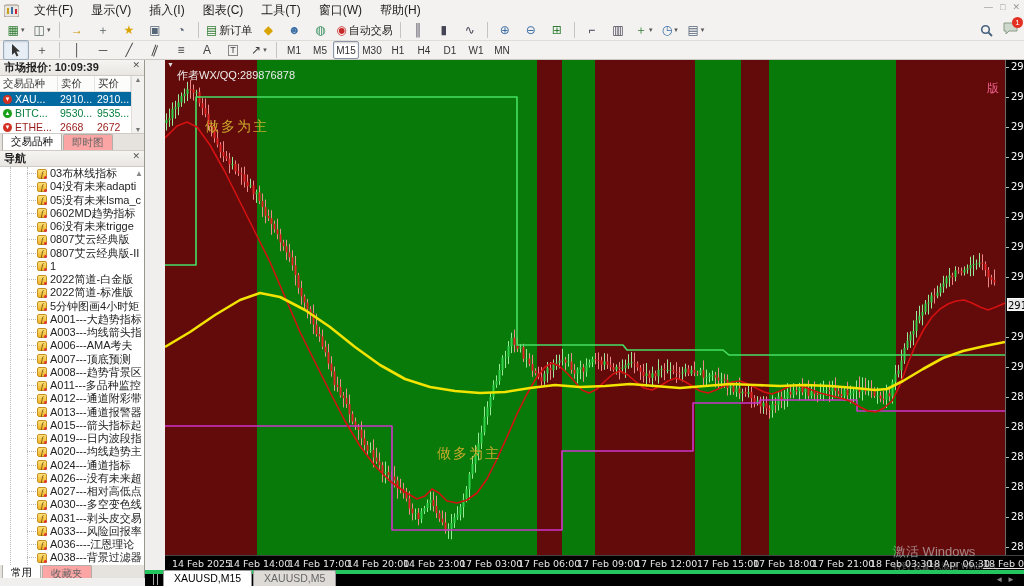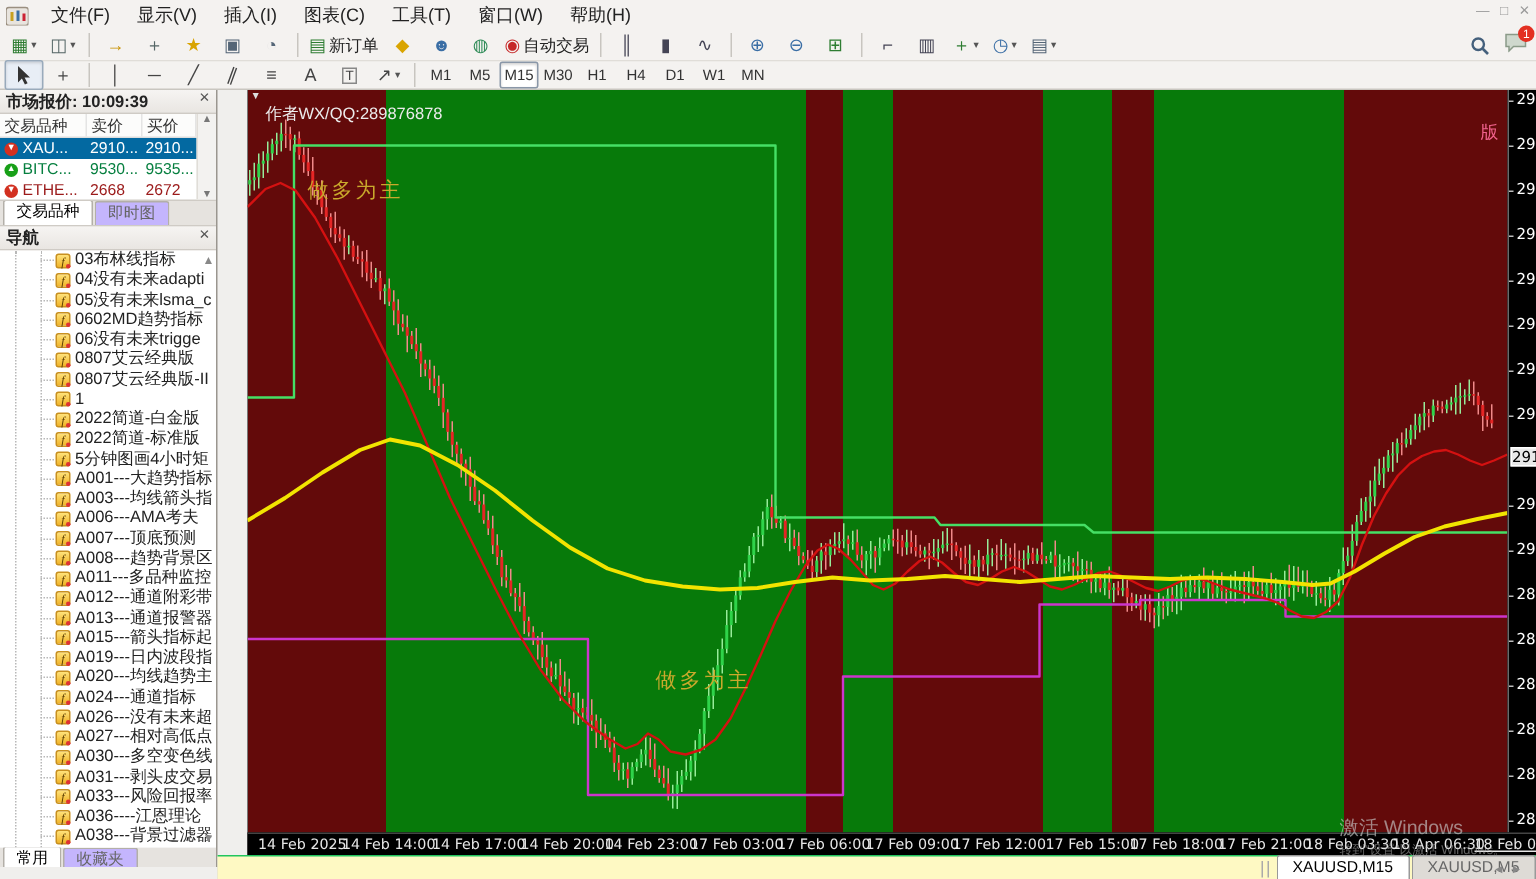--- a/index.html
+++ b/index.html
@@ -39,21 +39,21 @@
   #mw-head{display:flex;height:15px;border-bottom:1px solid #ddd;background:#fcfcfb;font-size:10.5px;color:#333;}
   #mw-head div{border-right:1px solid #e4e4e4;box-sizing:border-box;padding:1px 3px;}
   .mw-row{display:flex;height:14px;font-size:10.5px;align-items:center;}
   .mw-sym{width:58px;display:flex;align-items:center;gap:3px;padding-left:3px;box-sizing:border-box;overflow:hidden;white-space:nowrap;}
   .mw-bid,.mw-ask{width:37px;text-align:left;overflow:hidden;white-space:nowrap;box-sizing:border-box;padding-left:2px;}
   .dir-dot{width:9px;height:9px;border-radius:50%;color:#fff;font-size:6px;line-height:9px;text-align:center;flex:none;}
   .mw-scroll{position:absolute;right:0;top:0;width:12px;height:57px;background:#f3f2f0;border-left:1px solid #e0ddd8;
              display:flex;flex-direction:column;justify-content:space-between;align-items:center;font-size:7px;color:#777;}
   .panel-tabs{height:16px;display:flex;background:#e6e3df;border-bottom:1px solid #cfcbc5;align-items:flex-end;padding-left:2px;gap:1px;}
   .ptab{font-size:10.5px;padding:1px 8px 1px;border:1px solid #b3afa8;border-bottom:none;border-radius:2px 2px 0 0;
-        background:#c4b5fd;color:#666;height:13px;line-height:13px;}
+        background:#fca5a5;color:#666;height:13px;line-height:13px;}
   .ptab.active{background:#fff;color:#000;height:14px;}
   
   #nav-list{position:relative;background:#fff;height:398px;overflow:hidden;font-size:11px;}
   .nav-guide{position:absolute;top:0;bottom:0;width:0;border-left:1px dotted #b8b8b8;}
   .nav-item{position:relative;height:13.25px;line-height:13px;padding-left:50px;white-space:nowrap;overflow:hidden;cursor:default;}
   .nav-item .stub{position:absolute;left:27px;top:6px;width:9px;border-top:1px dotted #b8b8b8;}
   .fx-icon{position:absolute;left:37px;top:1.5px;width:10px;height:10px;background:linear-gradient(#ffe27a,#f0b429);
            border:1px solid #c89020;border-radius:2px;font-size:8px;font-style:italic;font-family:"Liberation Serif",serif;
            color:#5a3c00;text-align:center;line-height:10px;box-sizing:border-box;}
   .fx-icon::after{content:"";position:absolute;right:-1px;bottom:-1px;width:3px;height:3px;border-radius:50%;background:#d33;}
@@ -68,22 +68,22 @@
   #anno-long{left:272px;top:385px;color:#c9a92c;font-size:14px;letter-spacing:2px;}
   #plot-corner{left:2px;top:1px;color:#ddd;font-size:7px;}
   #price-axis{position:absolute;left:840px;top:0;width:39px;height:495px;background:#000;border-left:1px solid #6a6a6a;}
   .pa-label{position:absolute;left:5px;color:#fff;font-size:10px;font-family:"DejaVu Sans",sans-serif;}
   .pa-tick{position:absolute;left:0;width:3px;border-top:1px solid #bbb;}
   #pa-current{position:absolute;left:1px;width:37px;height:13px;background:#e9e9e9;color:#000;font-size:10px;
               line-height:13px;text-align:center;border:1px solid #fff;box-sizing:border-box;font-family:"DejaVu Sans",sans-serif;}
   #time-axis{position:absolute;left:0;top:495px;width:879px;height:15px;background:#000;border-top:1px solid #444;}
   .ta-label{position:absolute;top:2px;color:#e6e6e6;font-size:9.5px;font-family:"DejaVu Sans",sans-serif;white-space:nowrap;}
   
-  #chart-tabs{position:absolute;left:145px;top:570px;width:879px;height:16px;background:#fef9c3;
-              border-top:1px solid #22c55e;display:flex;align-items:flex-end;padding-left:8px;box-sizing:border-box;justify-content:flex-end;}
+  #chart-tabs{position:absolute;left:145px;top:570px;width:879px;height:16px;background:#000000;
+              border-top:4px solid #22c55e;display:flex;align-items:flex-end;padding-left:8px;box-sizing:border-box;}
   .grip{width:3px;height:11px;border-left:1px solid #aaa;border-right:1px solid #aaa;margin:0 5px 1px 0;}
   .ctab{font-size:10.5px;padding:1px 10px;border:1px solid #999;border-bottom:none;border-radius:2px 2px 0 0;
         background:#dedbd6;color:#666;height:13px;line-height:12px;}
   .ctab.active{background:#fff;color:#000;}
   #tab-arrows{position:absolute;right:5px;bottom:2px;color:#888;font-size:8px;letter-spacing:4px;}
   
   #activation{position:absolute;left:893px;top:543px;width:130px;height:30px;overflow:hidden;z-index:5;
               color:rgba(200,200,200,.65);pointer-events:none;}
   #activation .l1{font-size:13px;}
   #activation .l2{font-size:8.5px;color:rgba(180,180,180,.55);}

